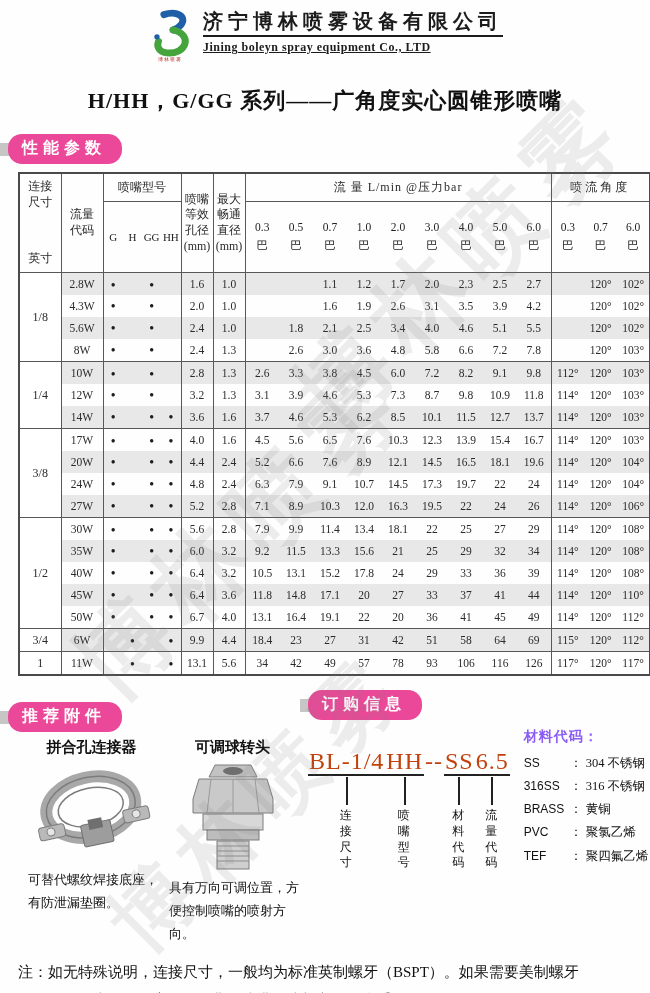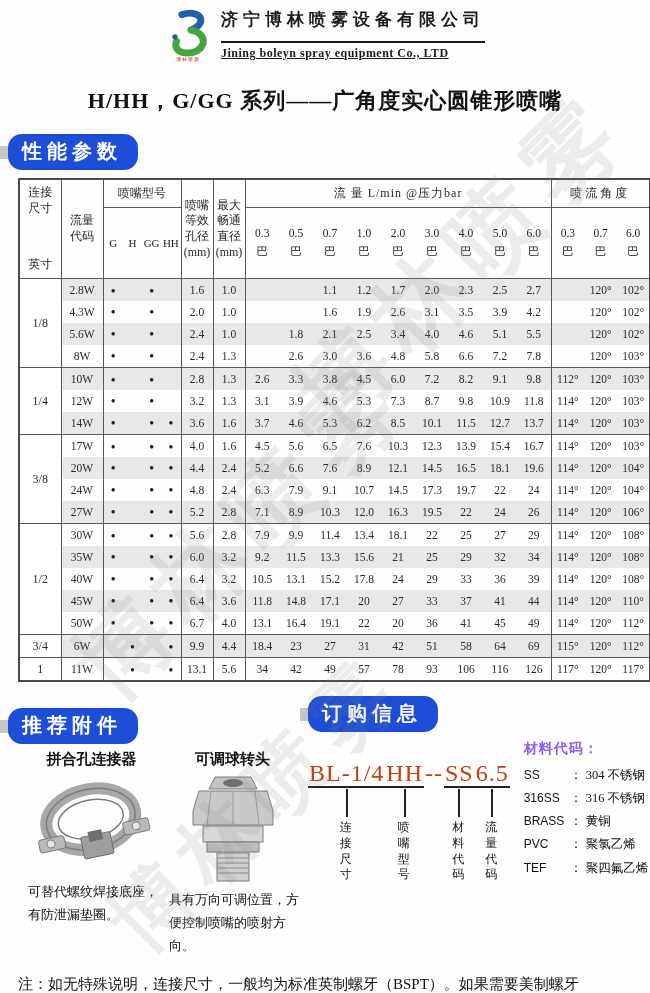--- a/index.html
+++ b/index.html
@@ -4,31 +4,31 @@
 <style>
   html,body{margin:0;padding:0;background:#fff;}
   .page{position:relative;width:650px;height:993px;background:#fefefe;overflow:hidden;
         font-family:"Liberation Serif","DejaVu Serif",serif;color:#222;}
   
   .wm{position:absolute;font-size:92px;font-weight:bold;color:rgba(125,125,125,0.14);
       letter-spacing:14px;white-space:nowrap;transform:rotate(-45deg);pointer-events:none;z-index:6;}
   
   .hdr{display:flex;justify-content:center;align-items:flex-start;padding-top:8px;gap:10px;}
   .hdr-names{display:flex;flex-direction:column;align-items:flex-start;}
-  .co-cn{font-size:17px;font-weight:bold;letter-spacing:5px;color:#1c1c1c;
-         border-bottom:2px solid #1c1c1c;padding-bottom:10px;}
+  .co-cn{font-size:20px;font-weight:bold;letter-spacing:5px;color:#1c1c1c;
+         border-bottom:2px solid #1c1c1c;padding-bottom:0;}
   .co-en{font-size:12px;font-weight:bold;color:#1c1c1c;margin-top:3px;letter-spacing:0.5px;text-decoration:underline;}
   .logo-wrap{display:flex;flex-direction:column;align-items:center;}
   .logo-cap{font-size:5px;color:#c03030;letter-spacing:1px;margin-top:-2px;}
   
   .title{font-size:22px;font-weight:bold;text-align:center;margin-top:24px;letter-spacing:1px;color:#111;}
   
   .badge-row{display:flex;align-items:center;margin-top:18px;}
   .badge-notch{width:10px;height:13px;background:#c6c6c6;display:inline-block;}
-  .badge{display:inline-block;background:#1d4ed8;color:#fff;font-weight:bold;font-size:20px;
+  .badge{display:inline-block;background:#ec4899;color:#fff;font-weight:bold;font-size:16px;
          letter-spacing:5px;padding:4px 16px 5px 14px;border-radius:14px;margin-left:-2px;
          font-family:"Liberation Sans","DejaVu Sans",sans-serif;}
   
   .ptable{width:631px;margin:8px 0 0 18px;border-collapse:collapse;table-layout:fixed;
           border:2px solid #4a4a4c;position:relative;z-index:2;}
   .ptable th,.ptable td{padding:0;text-align:center;vertical-align:middle;font-weight:normal;}
   .ptable thead th{font-size:12px;line-height:1.3;color:#2a2a2a;}
   .ptable tbody td{font-size:11.5px;height:22px;line-height:22px;color:#2a2a2a;}
   .bv{border-left:1px solid #58585a;}
   .hb{border-bottom:1px solid #58585a;}

